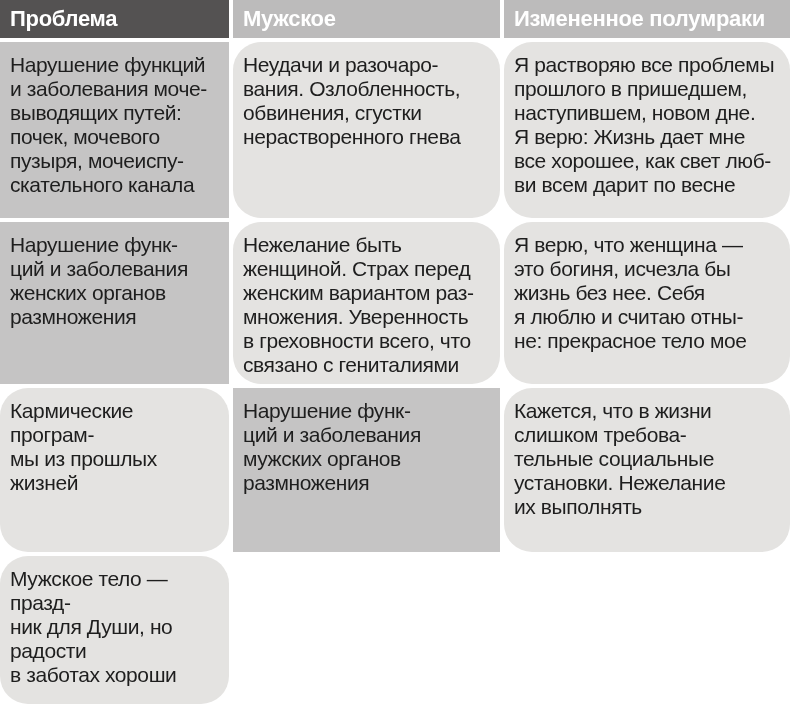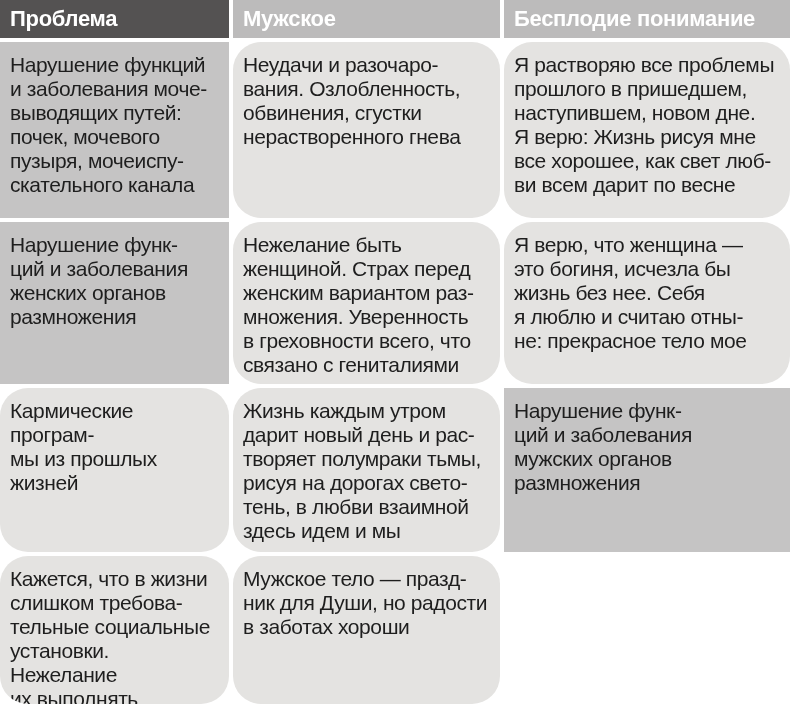--- a/index.html
+++ b/index.html
@@ -49,36 +49,36 @@
   .col-problem { background: #c5c4c4; }
   .col-light   { background: #e4e3e1; border-radius: 28px; }
 </style>
 </head>
 <body>
 
 <div class="table">
 
   <div class="th th-dark">Проблема</div>
   <div class="th th-light">Мужское</div>
-  <div class="th th-light">Бесплодие понимание</div>
+  <div class="th th-light">Измененное полумраки</div>
 
   <div class="td col-problem">Нарушение функций
 и заболевания моче-
 выводящих путей:
 почек, мочевого
 пузыря, мочеиспу-
 скательного канала</div>
   <div class="td col-light">Неудачи и разочаро-
 вания. Озлобленность,
 обвинения, сгустки
 нерастворенного гнева</div>
   <div class="td col-light">Я растворяю все проблемы
 прошлого в пришедшем,
 наступившем, новом дне.
-Я верю: Жизнь рисуя мне
+Я верю: Жизнь дает мне
 все хорошее, как свет люб-
 ви всем дарит по весне</div>
 
   <div class="td col-problem">Нарушение функ-
 ций и заболевания
 женских органов
 размножения</div>
   <div class="td col-light">Нежелание быть
 женщиной. Страх перед
 женским вариантом раз-
@@ -86,26 +86,20 @@
 в греховности всего, что
 связано с гениталиями</div>
   <div class="td col-light">Я верю, что женщина —
 это богиня, исчезла бы
 жизнь без нее. Себя
 я люблю и считаю отны-
 не: прекрасное тело мое</div>
 
   <div class="td col-light">Кармические програм-
 мы из прошлых жизней</div>
-  <div class="td col-light">Жизнь каждым утром
-дарит новый день и рас-
-творяет полумраки тьмы,
-рисуя на дорогах свето-
-тень, в любви взаимной
-здесь идем и мы</div>
 
   <div class="td col-problem">Нарушение функ-
 ций и заболевания
 мужских органов
 размножения</div>
   <div class="td col-light">Кажется, что в жизни
 слишком требова-
 тельные социальные
 установки. Нежелание
 их выполнять</div>

